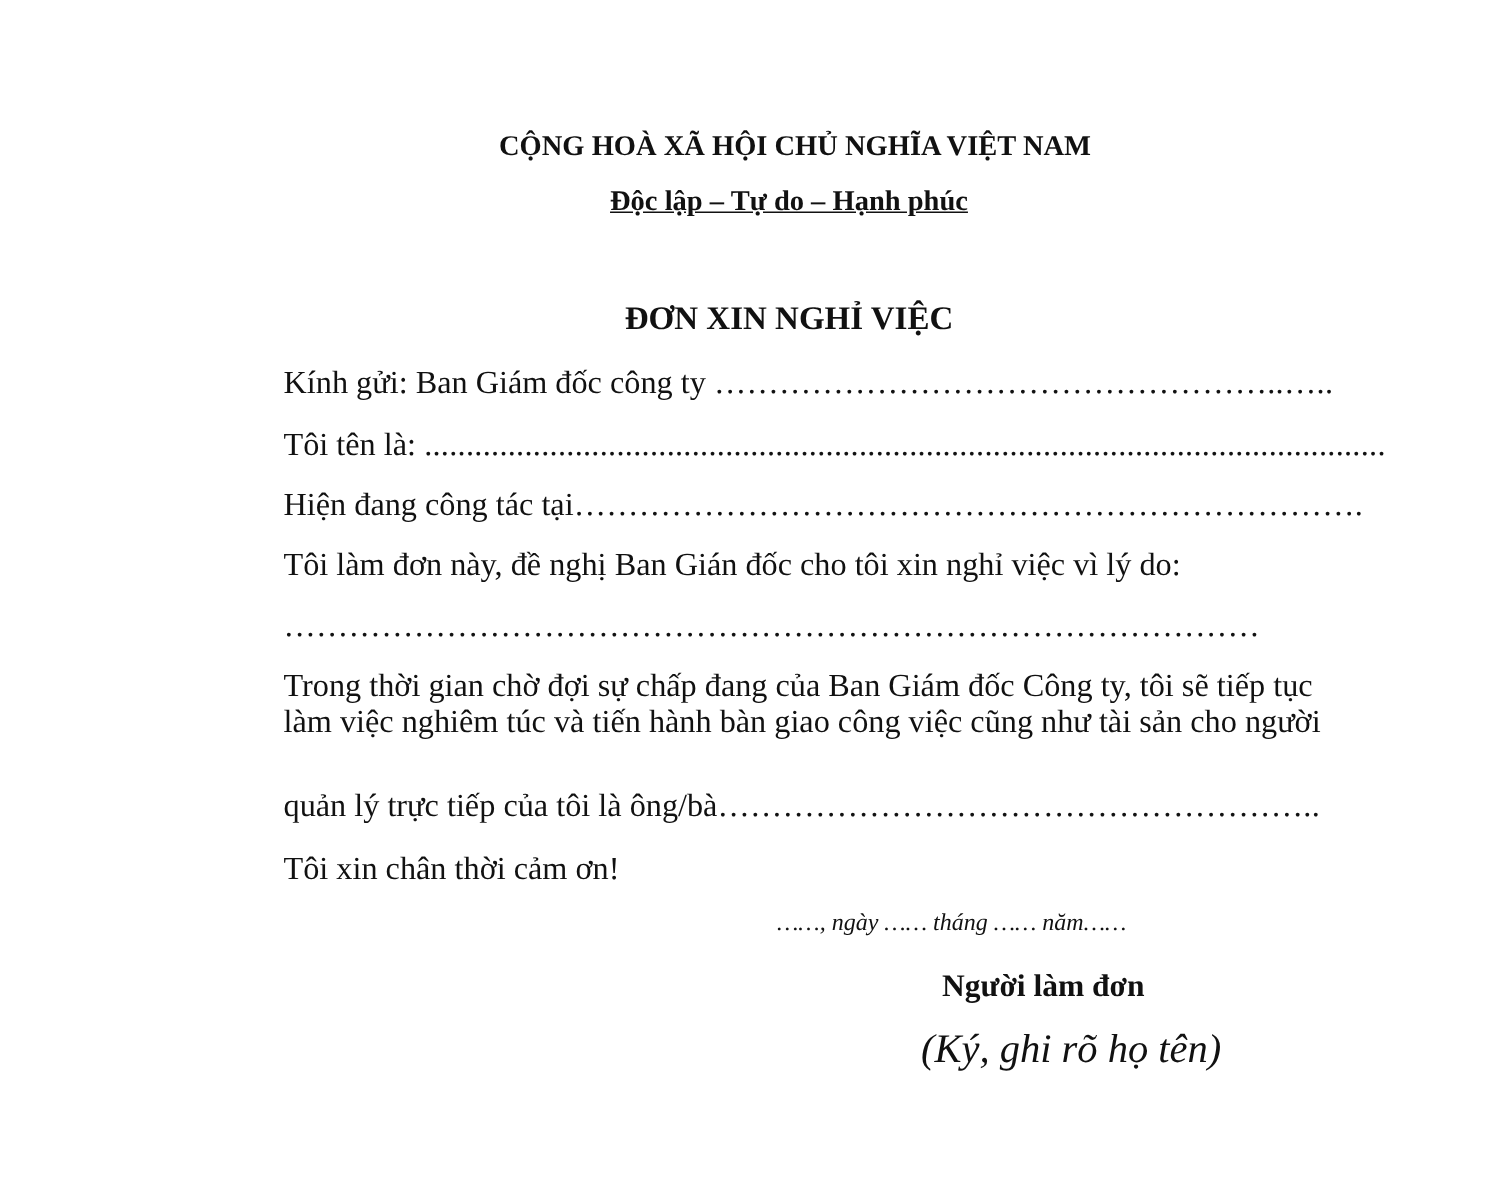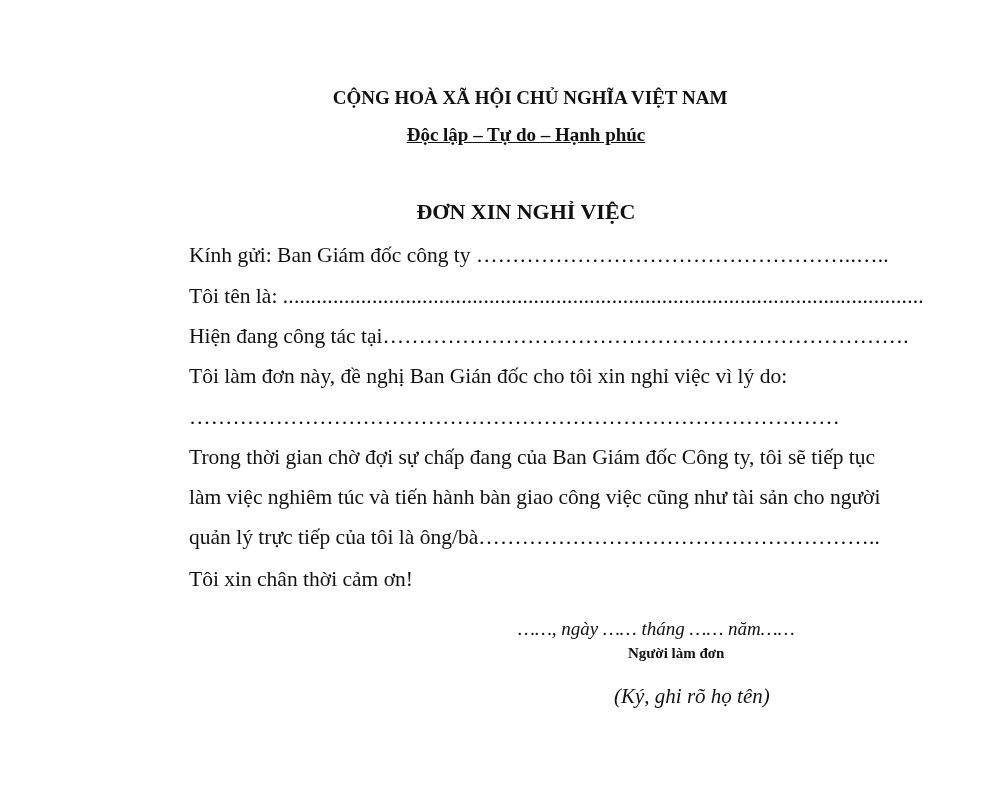--- a/index.html
+++ b/index.html
@@ -7,23 +7,23 @@
     width: 1000px; height: 799px; position: relative; overflow: hidden;
     font-family: "Liberation Serif", "DejaVu Serif", serif; color: #111111;
   }
   .abs { position: absolute; white-space: nowrap; }
   .center { left: 0; width: 1000px; text-align: center; }
   .nation { top: 87px; font-size: 19px; font-weight: bold; left: 30px; }
   .motto { top: 124px; font-size: 19px; font-weight: bold; text-decoration: underline; left: 26px; }
   .title { top: 199px; font-size: 22px; font-weight: bold; left: 26px; }
   .line { left: 143px; width: 764px; font-size: 21.5px; line-height: 26px; overflow: hidden; margin-left: 46px; }
   .line .fill { letter-spacing: 0.2px; }
-  .date { left: 518px; top: 607px; font-size: 19px; font-style: italic; margin-top: 11px; }
-  .signer { left: 628px; top: 645px; font-size: 15px; font-weight: bold; }
-  .sign-note { left: 614px; top: 684px; font-size: 21px; font-style: italic; }
+  .date { left: 518px; top: 607px; font-size: 16px; font-style: italic; }
+  .signer { left: 628px; top: 645px; font-size: 21px; font-weight: bold; }
+  .sign-note { left: 614px; top: 684px; font-size: 27px; font-style: italic; }
 </style>
 </head>
 <body>
 
 <div>
   <div class="abs center nation">CỘNG HOÀ XÃ HỘI CHỦ NGHĨA VIỆT NAM</div>
   <div class="abs center motto">Độc lập – Tự do – Hạnh phúc</div>
   <div class="abs center title">ĐƠN XIN NGHỈ VIỆC</div>
 
   <div class="abs line" style="top:242px">
@@ -37,21 +37,21 @@
   </div>
   <div class="abs line" style="top:363px">
     <span>Tôi làm đơn này, đề nghị Ban Gián đốc cho tôi xin nghỉ việc vì lý do:</span>
   </div>
   <div class="abs line" style="top:404px">
     <span class="fill">………………………………………………………………………………</span>
   </div>
   <div class="abs line" style="top:444px">
     <span>Trong thời gian chờ đợi sự chấp đang của Ban Giám đốc Công ty, tôi sẽ tiếp tục</span>
   </div>
-  <div class="abs line" style="top:484px">
+  <div class="abs line" style="top:468px">
     <span>làm việc nghiêm túc và tiến hành bàn giao công việc cũng như tài sản cho người</span>
   </div>
   <div class="abs line" style="top:524px">
     <span>quản lý trực tiếp của tôi là ông/bà</span><span class="fill">………………………………………………..</span>
   </div>
   <div class="abs line" style="top:566px">
     <span>Tôi xin chân thời cảm ơn!</span>
   </div>
 
   <div class="abs date">……, ngày …… tháng …… năm……</div>

